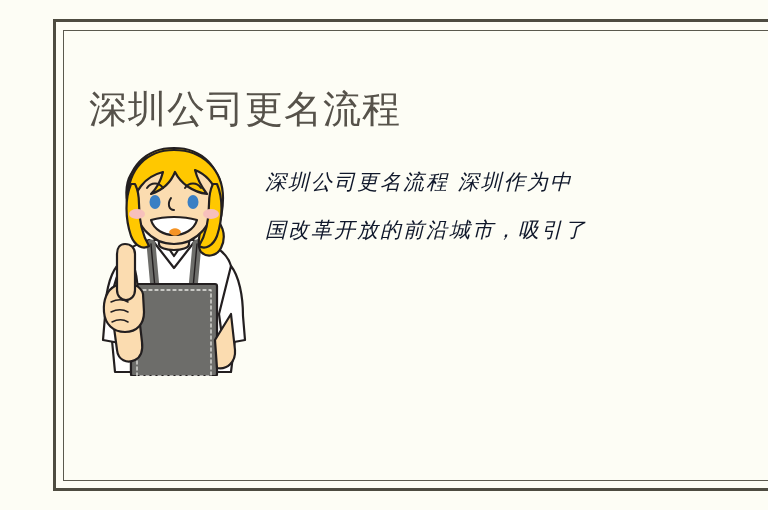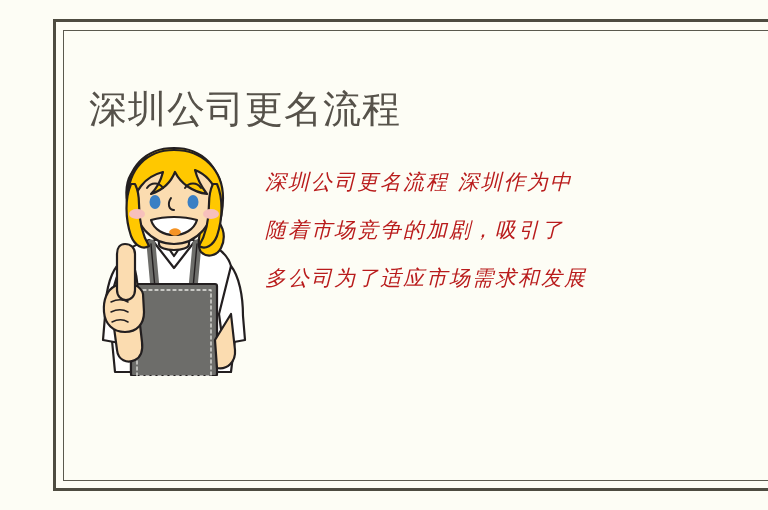--- a/index.html
+++ b/index.html
@@ -69,21 +69,21 @@
   }
 
   .body-text {
     position: absolute;
     left: 232px;
     top: 158px;
     width: 424px;
     font-family: "DejaVu Sans", "Liberation Sans", sans-serif;
     font-size: 21px;
     line-height: 48px;
-    color: #b91c1c;
+    color: #0f172a;
     letter-spacing: 2.0px;
     font-style: italic;
     font-weight: 400;
     text-align: justify;
     text-justify: inter-character;
   }
   .body-text .line {
     display: block;
     white-space: nowrap;
   }
@@ -162,17 +162,16 @@
         <path d="M80 54 C76 60 78 66 83 66" fill="none" stroke="#231f20" stroke-width="2"></path>
 
         <path d="M60 76 C66 96 100 96 106 76 C92 72 74 72 60 76 Z" fill="#ffffff"></path>
         <path d="M78 88 C80 83 88 83 90 88 C88 93 80 93 78 88 Z" fill="#f59324" stroke="none"></path>
       </g>
     </svg>
   </div>
 
   <div class="body-text">
     <span class="line">深圳公司更名流程 深圳作为中</span>
-    <span class="line">随着市场竞争的加剧，吸引了</span>
-    <span class="line">多公司为了适应市场需求和发展</span>
+    <span class="line">国改革开放的前沿城市，吸引了</span>
   </div>
 
 </div>
 
 </body></html>

